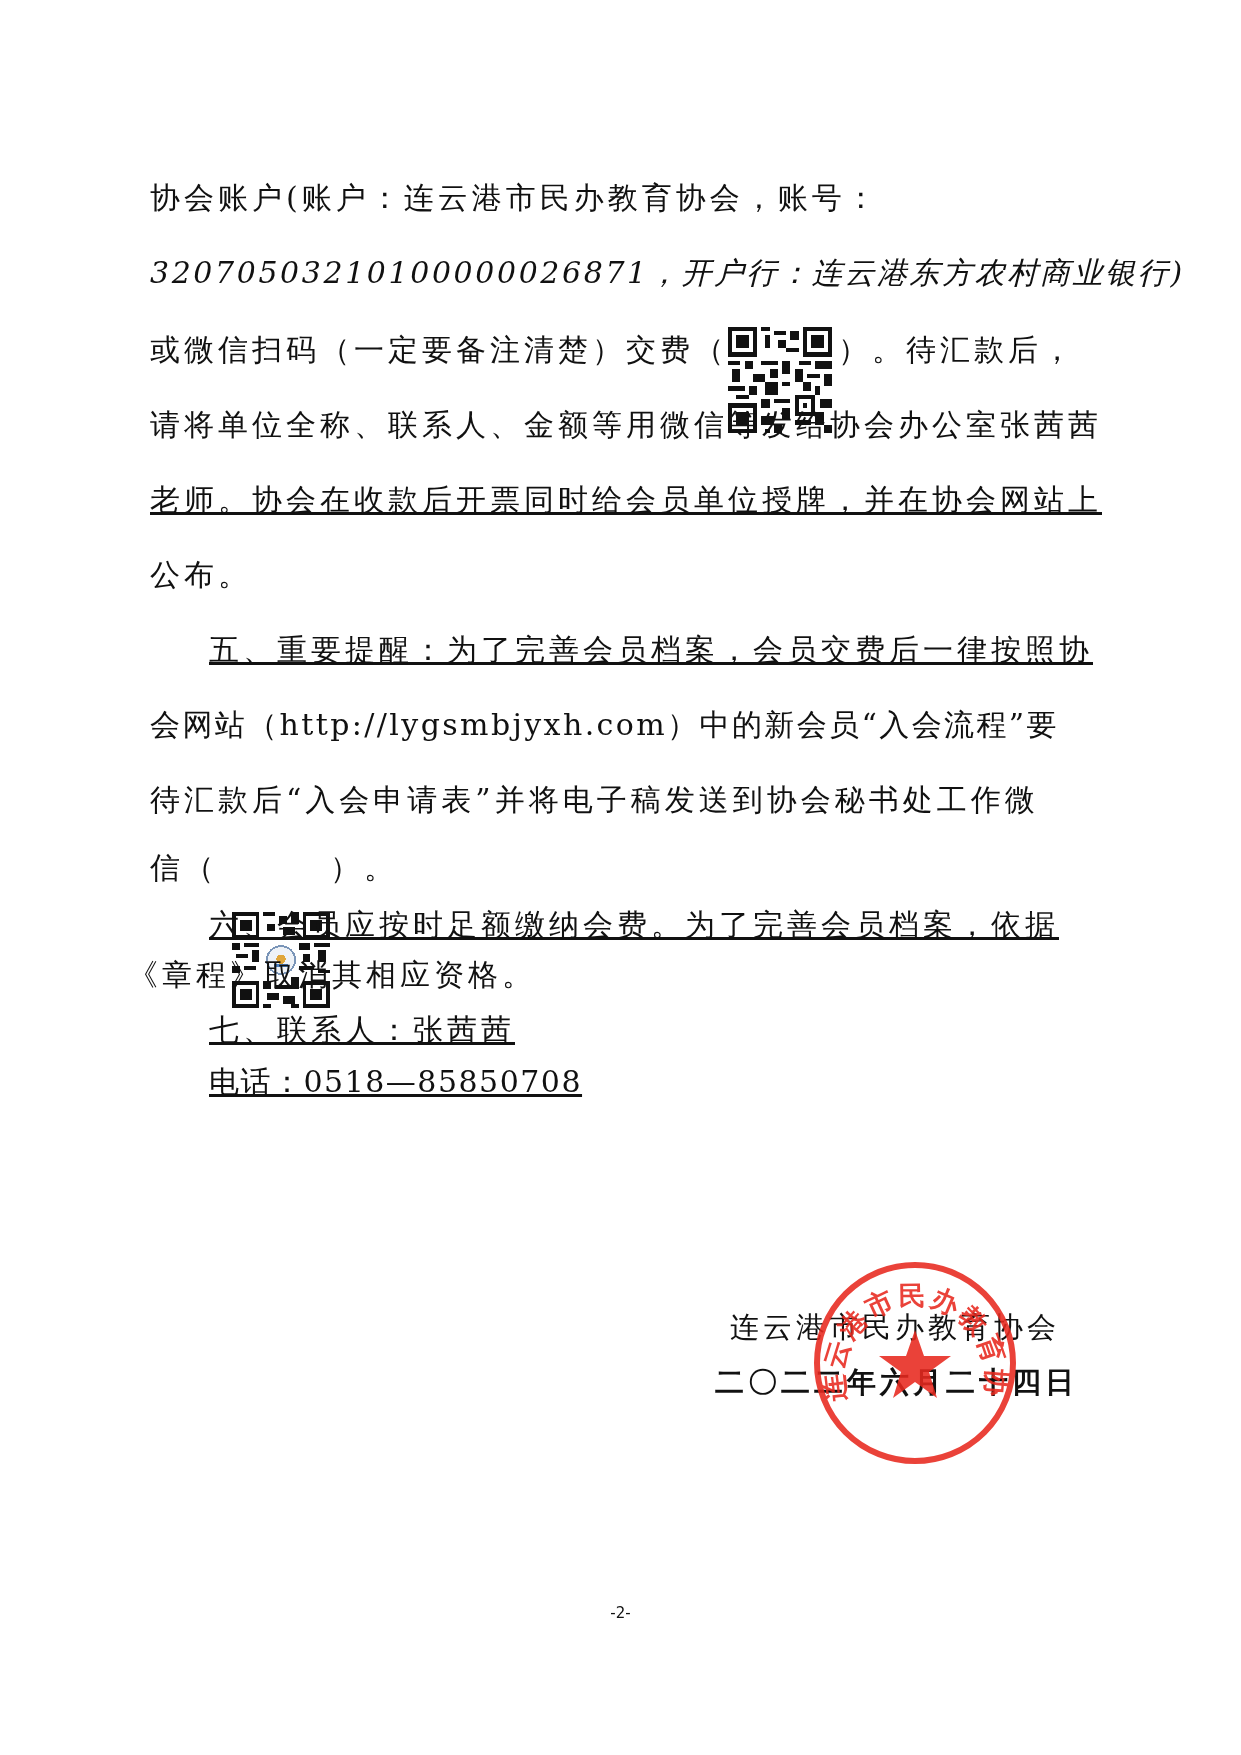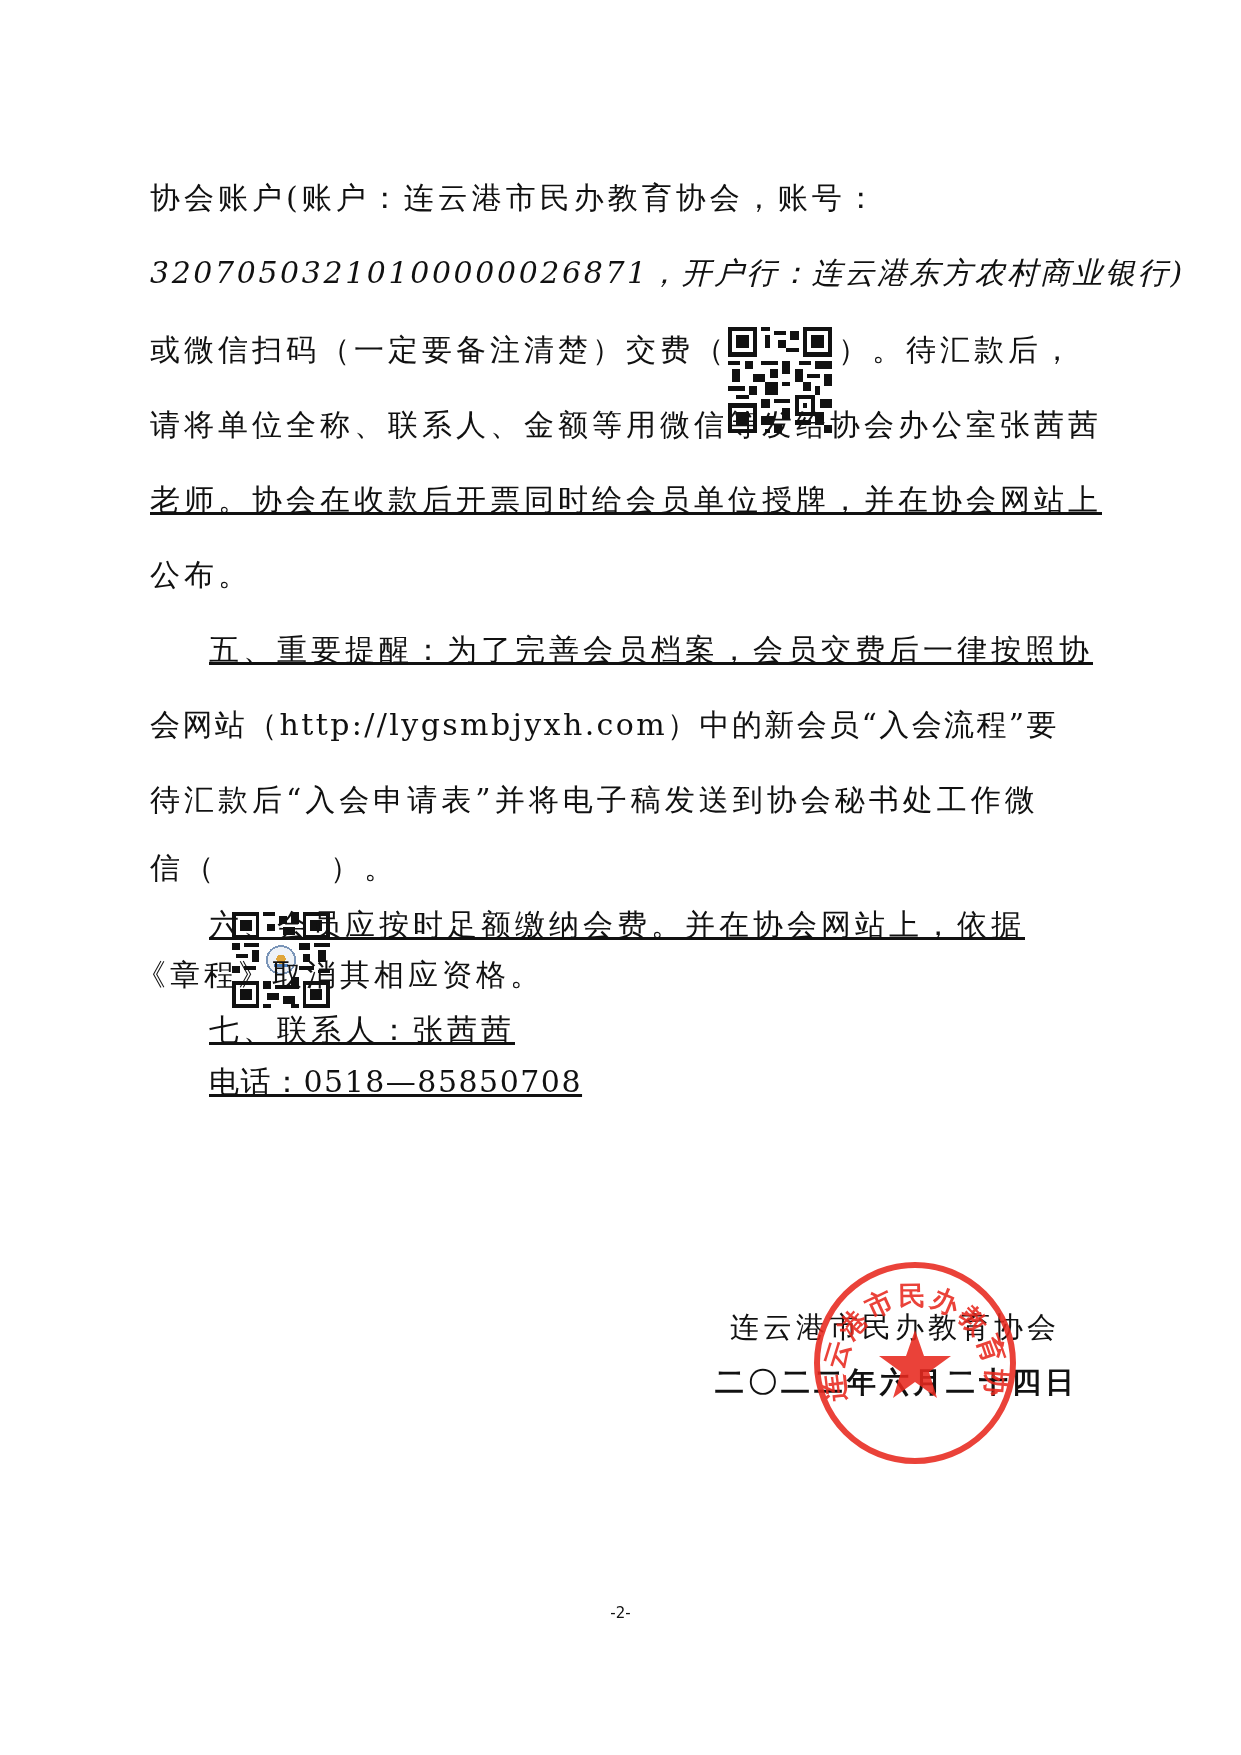--- a/index.html
+++ b/index.html
@@ -135,22 +135,22 @@
           <rect x="13" y="22" width="3" height="2"></rect>
           <rect x="8" y="24" width="2" height="1"></rect>
           <rect x="15" y="24" width="2" height="1"></rect>
       </g>
       <circle cx="12.5" cy="12.5" r="3.6" fill="#eef2f7" stroke="#7a95b8" stroke-width="0.5"></circle>
       <circle cx="12.5" cy="12.3" r="1.2" fill="#e0a63a"></circle>
       <rect x="10.6" y="13.6" width="3.8" height="0.7" fill="#4a7fc0"></rect>
     </svg>
   </div>
 
-  <div class="line indent" style="top:905px;">六、会员应按时足额缴纳会费。并在协会网站上，依据</div>
-  <div class="line" style="top:955px; left:136px;">《章程》取消其相应资格。</div>
+  <div class="line indent" style="top:905px;">六、会员应按时足额缴纳会费。为了完善会员档案，依据</div>
+  <div class="line" style="top:955px; left:128px;">《章程》取消其相应资格。</div>
   <div class="line indent" style="top:1010px;">七、联系人：张茜茜</div>
   <div class="line indent" style="top:1062px; letter-spacing:1.5px;">电话：0518—85850708</div>
 
   <div class="sig" style="left:730px; top:1307px;">连云港市民办教育协会</div>
   <div class="sig" style="left:715px; top:1362px;font-weight:bold;">二〇二二年六月二十四日</div>
 
   <div class="stamp">
     <svg width="210" height="210" viewBox="0 0 210 210">
       <defs>
         <path id="sealArc" d="M 40 150 A 72 72 0 1 1 170 150"></path>

